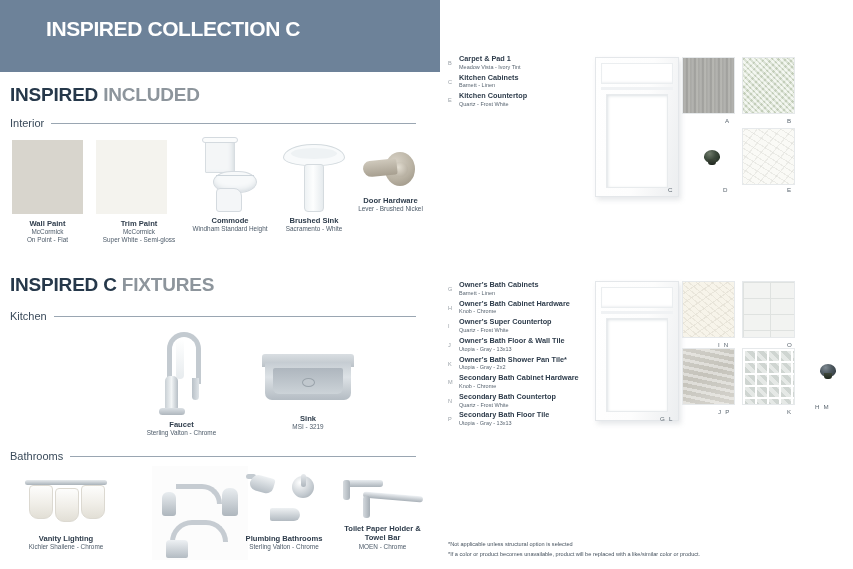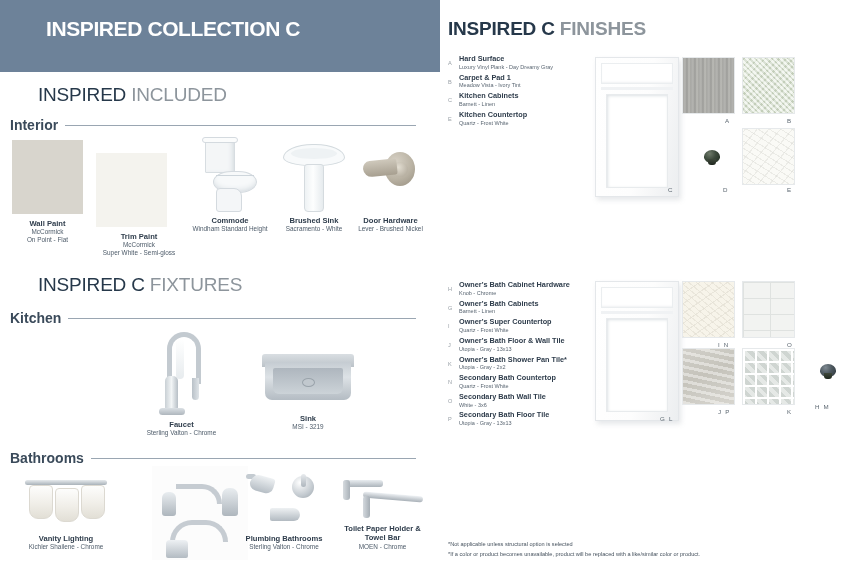--- a/index.html
+++ b/index.html
@@ -20,33 +20,32 @@
     background: #6d8299;
   }
   .banner-title {
     position: absolute; left: 12px; top: 17px;
     font-size: 21px; font-weight: bold; letter-spacing: -0.4px;
     color: #ffffff; white-space: nowrap; margin-left: 34px;
   }
 
   .sec-head {
     position: absolute; left: 10px;
-    font-size: 19px; font-weight: normal; letter-spacing: -0.2px;
+    font-size: 19px; font-weight: bold; letter-spacing: -0.2px;
     white-space: nowrap;
-    margin-left: 28px;
   }
   .sec-head .dark { color: #26384a; }
   .sec-head .gray { color: #8d959c; }
 
   .sub-head {
     position: absolute; left: 10px;
     display: flex; align-items: center; width: 406px;
   }
   .sub-head .txt {
-    font-size: 14px; font-weight: bold; color: #3a4a5a;
+    font-size: 11px; font-weight: normal; color: #3a4a5a;
     white-space: nowrap; padding-right: 7px;
   }
   .sub-head .rule { flex: 1; height: 1px; background: #9aa6b2; }
 
   .item { position: absolute; text-align: center; }
   .item .name {
     font-size: 7.6px; font-weight: bold; color: #2f3d4c; line-height: 1.22;
   }
   .item .desc {
     font-size: 6.4px; color: #4d5b69; line-height: 1.25;
@@ -395,21 +394,21 @@
       <span class="rule"></span>
     </div>
 
     <div class="item" style="left:12px; top:140px; width:71px;">
       <div class="chip" style="background:#d8d5cd"></div>
       <div class="name" style="margin-top:5px">Wall Paint</div>
       <div class="desc">McCormick</div>
       <div class="desc">On Point - Flat</div>
     </div>
 
-    <div class="item" style="left:96px; top:153px; width:86px;">
+    <div class="item" style="left:96px; top:140px; width:86px;">
       <div class="chip" style="background:#f4f3ee"></div>
       <div class="name" style="margin-top:5px">Trim Paint</div>
       <div class="desc">McCormick</div>
       <div class="desc">Super White - Semi-gloss</div>
     </div>
 
     <div class="item" style="left:180px; top:140px; width:100px;">
       <div class="art commode" style="margin:0 auto">
         <div class="tank"></div>
           <div class="tank-lid"></div>
@@ -430,21 +429,21 @@
       <div class="name" style="margin-top:4px">Brushed Sink</div>
       <div class="desc">Sacramento - White</div>
     </div>
 
     <div class="item" style="left:341px; top:146px; width:99px;">
       <div class="art lever" style="margin:0 auto">
         <div class="rose"></div>
           <div class="rose-in"></div>
           <div class="handle"></div>
       </div>
-      <div class="name" style="margin-top:20px">Door Hardware</div>
+      <div class="name" style="margin-top:0">Door Hardware</div>
       <div class="desc">Lever - Brushed Nickel</div>
     </div>
 
     <div class="sec-head" style="top:274px">
       <span class="dark">INSPIRED C</span>
       <span class="gray">FIXTURES</span>
     </div>
 
     <div class="sub-head" style="top:310px">
       <span class="txt">Kitchen</span>
@@ -522,33 +521,22 @@
           <div class="tp-end"></div>
       </div>
       <div class="name">Toilet Paper Holder &amp;</div>
       <div class="name">Towel Bar</div>
       <div class="desc">MOEN - Chrome</div>
     </div>
   </div>
 
   <div class="right">
 
-    <div class="fin-title">
-      <span class="dark">INSPIRED C</span>
-      <span class="gray">FINISHES</span>
-    </div>
 
     <div class="fin-list" style="top:55px">
-      <div class="fin-row">
-        <div class="fin-letter">A</div>
-        <div class="fin-text">
-            <div class="fin-name">Hard Surface</div>
-        <div class="fin-desc">Luxury Vinyl Plank - Day Dreamy Gray</div>
-          </div>
-      </div>
       <div class="fin-row">
         <div class="fin-letter">B</div>
         <div class="fin-text">
             <div class="fin-name">Carpet &amp; Pad 1</div>
         <div class="fin-desc">Meadow Vista - Ivory Tint</div>
           </div>
       </div>
       <div class="fin-row">
         <div class="fin-letter">C</div>
         <div class="fin-text">
@@ -579,34 +567,34 @@
     <div class="sw-label" style="left:347px; top:117px">B</div>
 
     <div class="knob" style="left:264px; top:150px"></div>
     <div class="sw-label" style="left:283px; top:186px">D</div>
 
     <div class="sw quartz-w" style="left:302px; top:128px; width:53px; height:57px;"></div>
     <div class="sw-label" style="left:347px; top:186px">E</div>
 
     <div class="fin-list" style="top:281px">
       <div class="fin-row">
+        <div class="fin-letter">G</div>
+        <div class="fin-text">
+            <div class="fin-name">Owner's Bath Cabinets</div>
+        <div class="fin-desc">Barnett - Linen</div>
+          </div>
+      </div>
+      <div class="fin-row">
         <div class="fin-letter">H</div>
         <div class="fin-text">
             <div class="fin-name">Owner's Bath Cabinet Hardware</div>
         <div class="fin-desc">Knob - Chrome</div>
           </div>
       </div>
       <div class="fin-row">
-        <div class="fin-letter">G</div>
-        <div class="fin-text">
-            <div class="fin-name">Owner's Bath Cabinets</div>
-        <div class="fin-desc">Barnett - Linen</div>
-          </div>
-      </div>
-      <div class="fin-row">
         <div class="fin-letter">I</div>
         <div class="fin-text">
             <div class="fin-name">Owner's Super Countertop</div>
         <div class="fin-desc">Quartz - Frost White</div>
           </div>
       </div>
       <div class="fin-row">
         <div class="fin-letter">J</div>
         <div class="fin-text">
             <div class="fin-name">Owner's Bath Floor &amp; Wall Tile</div>
@@ -614,31 +602,31 @@
           </div>
       </div>
       <div class="fin-row">
         <div class="fin-letter">K</div>
         <div class="fin-text">
             <div class="fin-name">Owner's Bath Shower Pan Tile*</div>
         <div class="fin-desc">Utopia - Gray - 2x2</div>
           </div>
       </div>
       <div class="fin-row">
+        <div class="fin-letter">M</div>
+        <div class="fin-text">
+            <div class="fin-name">Secondary Bath Cabinet Hardware</div>
+        <div class="fin-desc">Knob - Chrome</div>
+          </div>
+      </div>
+      <div class="fin-row">
         <div class="fin-letter">N</div>
         <div class="fin-text">
             <div class="fin-name">Secondary Bath Countertop</div>
         <div class="fin-desc">Quartz - Frost White</div>
-          </div>
-      </div>
-      <div class="fin-row">
-        <div class="fin-letter">O</div>
-        <div class="fin-text">
-            <div class="fin-name">Secondary Bath Wall Tile</div>
-        <div class="fin-desc">White - 3x6</div>
           </div>
       </div>
       <div class="fin-row">
         <div class="fin-letter">P</div>
         <div class="fin-text">
             <div class="fin-name">Secondary Bath Floor Tile</div>
         <div class="fin-desc">Utopia - Gray - 13x13</div>
           </div>
       </div>
     </div>

